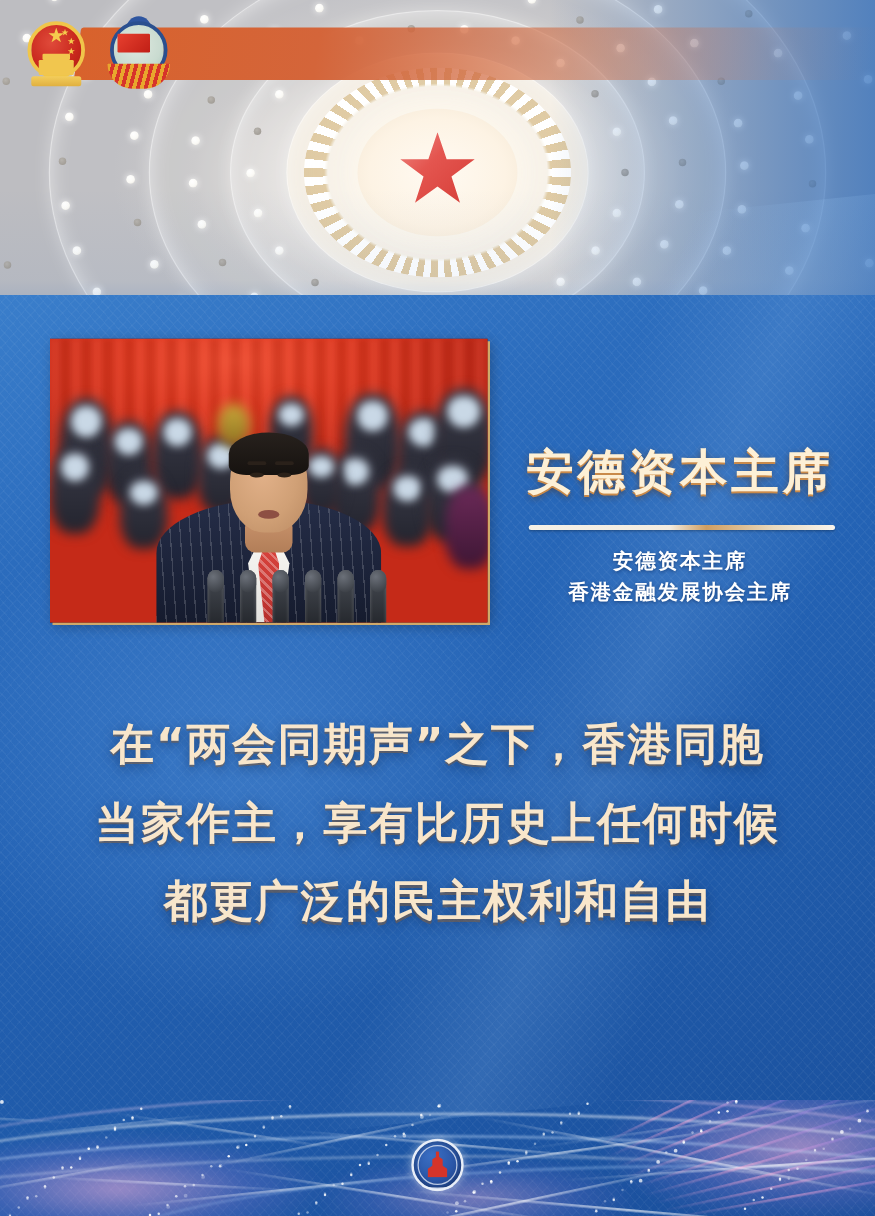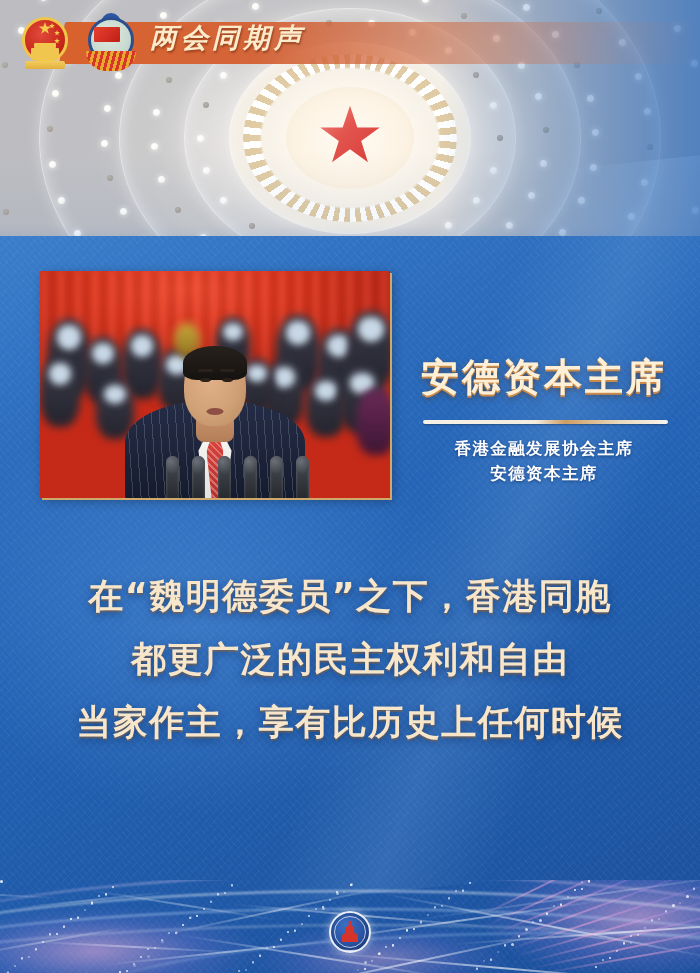--- a/index.html
+++ b/index.html
@@ -442,21 +442,20 @@
   </div>
 
   <div class="blue">
     <div class="blue-tex"></div>
     <div class="blue-glow"></div>
     <div class="blue-sheen"></div>
   </div>
 
   <div class="header">
     <div class="ribbon"></div>
-    <div class="ribbon-txt">两会同期声</div>
 
     <div class="emblem em1">
       <div class="em-disc"></div>
       <div class="em-star"></div>
       <div class="em-ministar" style="left:33px;top:10px"></div>
       <div class="em-ministar" style="left:38px;top:17px"></div>
       <div class="em-ministar" style="left:38px;top:25px"></div>
       <div class="em-ministar" style="left:33px;top:31px"></div>
       <div class="em-gate"></div>
       <div class="em-base"></div>
@@ -534,28 +533,28 @@
         <div class="mic-head"></div>
       </div>
     <div class="mic" style="left:256px">
         <div class="mic-head"></div>
       </div>
   </div>
 
   <div class="name">安德资本主席</div>
   <div class="divider"></div>
   <div class="titles">
+    <div>安德资本主席</div>
     <div>香港金融发展协会主席</div>
-    <div>安德资本主席</div>
   </div>
 
   <div class="quote">
-    <div>在“魏明德委员”之下，香港同胞</div>
+    <div>在“两会同期声”之下，香港同胞</div>
+    <div>当家作主，享有比历史上任何时候</div>
     <div>都更广泛的民主权利和自由</div>
-    <div>当家作主，享有比历史上任何时候</div>
   </div>
 
 
   <div class="bottom" id="bottomFx">
       <span class="glowpink" style="left:-70px;top:26px;width:330px;height:90px;"></span>
       <span class="glowpink" style="left:480px;top:-22px;width:320px;height:120px;"></span>
       <span class="glowpink" style="left:250px;top:44px;width:260px;height:70px;opacity:.7"></span>
       <span class="wave" style="left:-220px;top:10px;width:1160px;height:200px;border-top-color:rgba(255,255,255,.55);"></span>
       <span class="wave" style="left:-300px;top:28px;width:1300px;height:230px;border-top-color:rgba(210,230,255,.45);"></span>
       <span class="wave" style="left:-140px;top:-6px;width:1000px;height:170px;border-top-color:rgba(255,215,245,.40);"></span>

